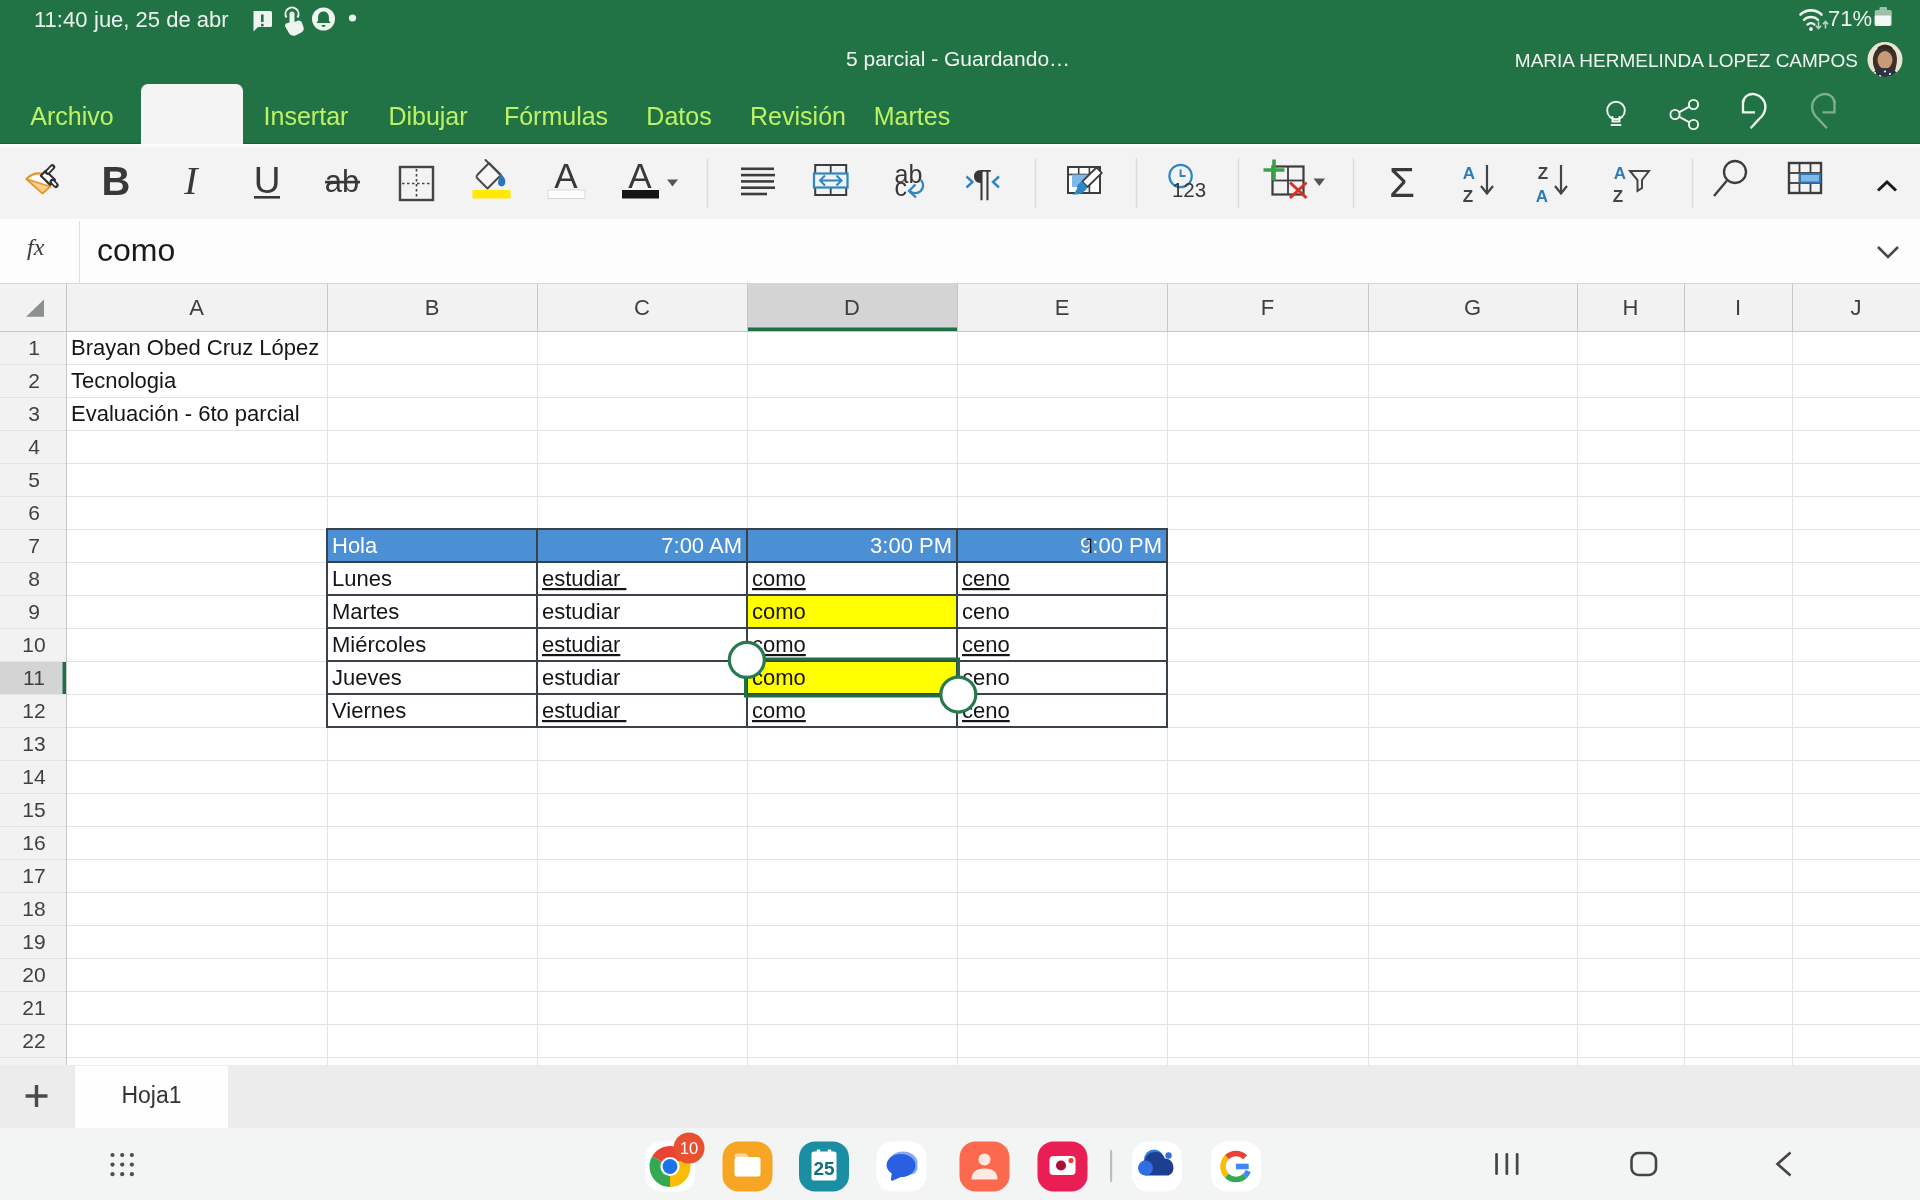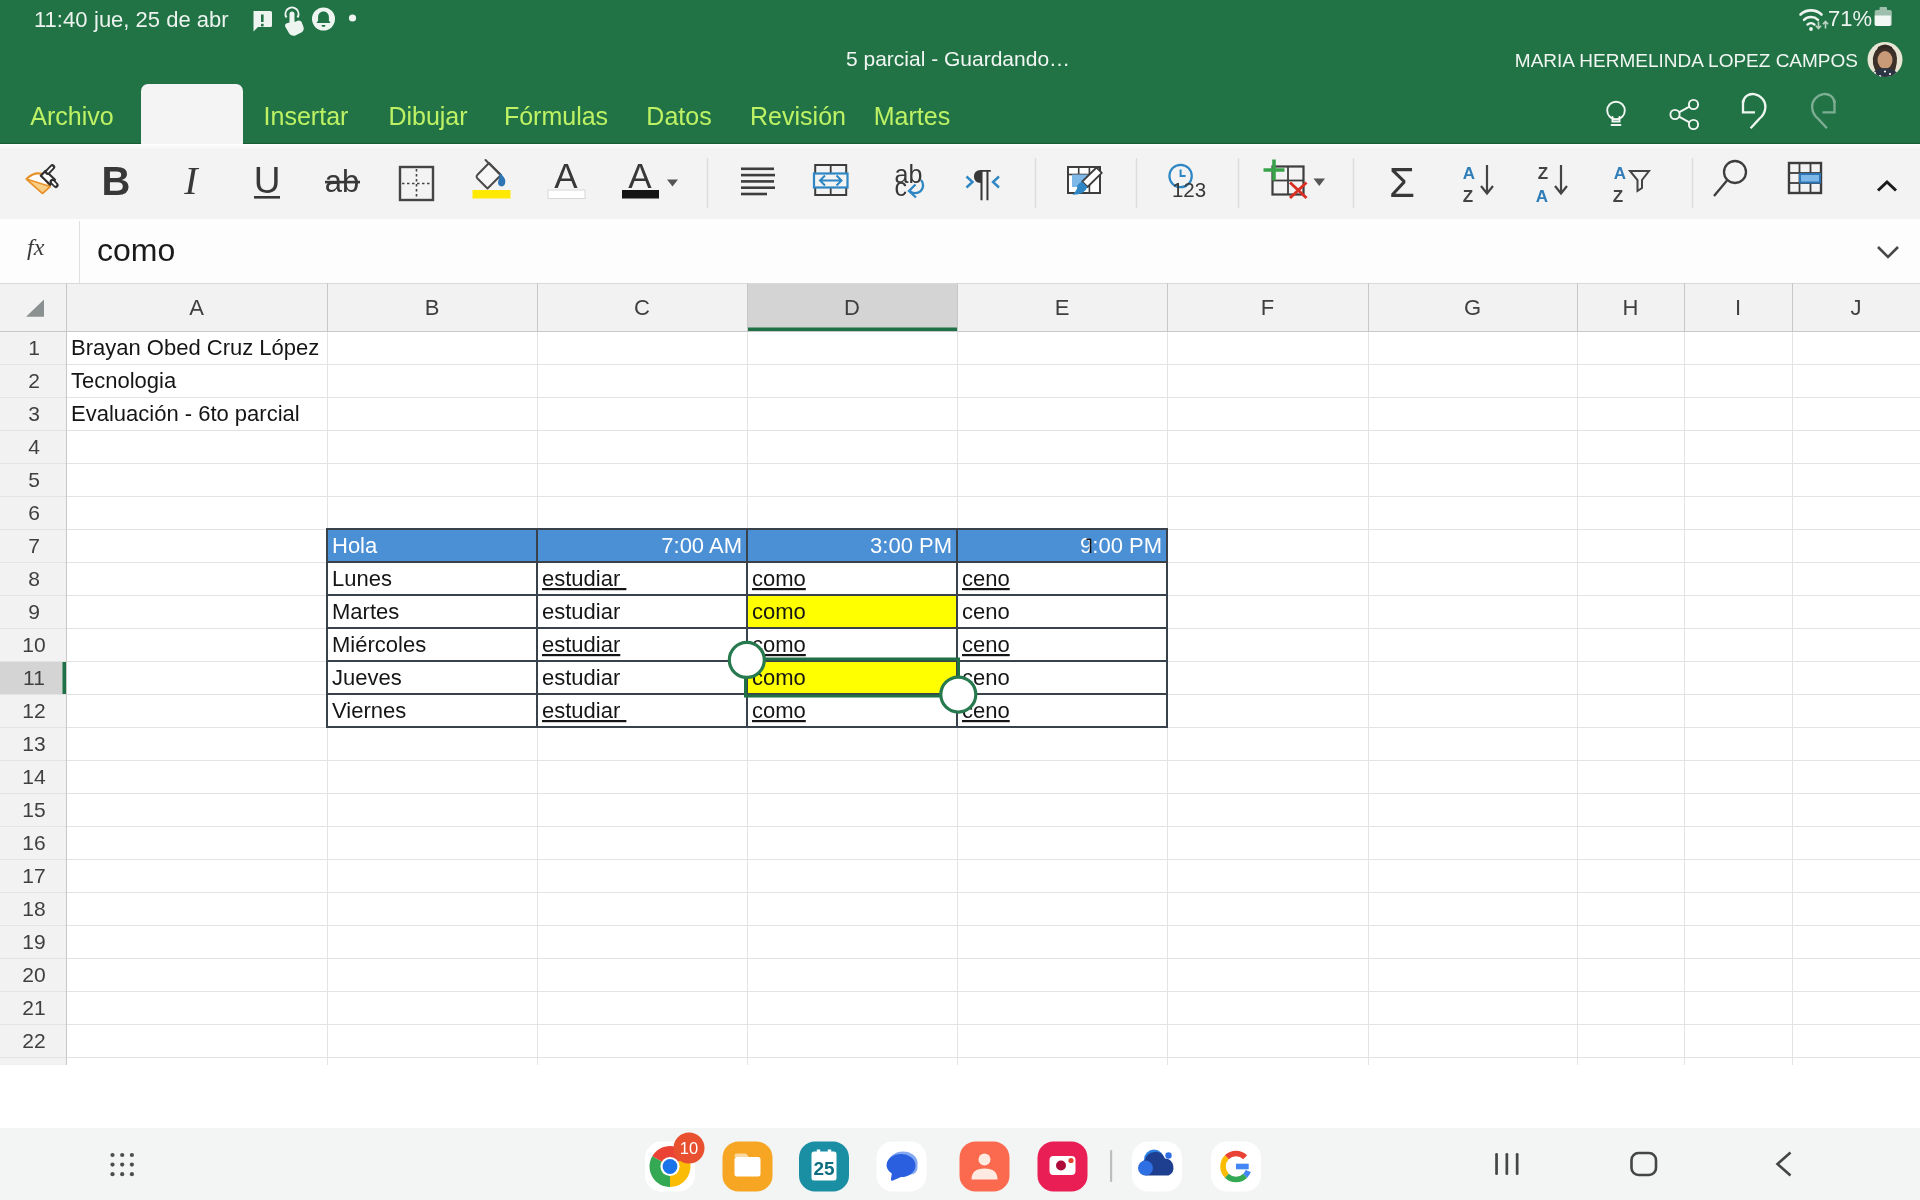--- a/index.html
+++ b/index.html
@@ -410,20 +410,28 @@
         <text x="962" y="402.0">ceno</text>
         <text x="332" y="435.0">Viernes</text>
         <text x="542" y="435.0" text-decoration="underline">estudiar&nbsp;</text>
         <text x="752" y="435.0" text-decoration="underline">como</text>
         <text x="962" y="435.0" text-decoration="underline">ceno</text>
       </g>
 <rect x="745.5" y="376" width="213" height="37" fill="none" stroke="#1f7044" stroke-width="3"></rect>
 <circle cx="746.8" cy="376.9" r="17.5" fill="#ffffff" stroke="#27794e" stroke-width="3.2"></circle>
 <circle cx="958.3" cy="411.6" r="17.5" fill="#ffffff" stroke="#27794e" stroke-width="3.2"></circle>
 </svg>
+  <div id="tabbar" class="abs">
+    <svg class="abs" style="top:0;left:0" width="70" height="63" viewBox="0 0 70 63">
+      <path d="M 36.5 20 V 42 M 25.5 31 H 47.5" stroke="#4b4b4b" stroke-width="3.4" fill="none"></path>
+    </svg>
+    <div id="sheettab" class="abs">
+        <span>Hoja1</span>
+      </div>
+  </div>
   <div id="navbar" class="abs">
     <svg class="abs" style="top:0;left:0" width="1920" height="72" viewBox="0 0 1920 72">
 
   <g fill="#4d4d4d">
     <circle cx="112.5" cy="27" r="2.1"></circle>
           <circle cx="122.2" cy="27" r="2.1"></circle>
           <circle cx="131.9" cy="27" r="2.1"></circle>
     <circle cx="112.5" cy="36.6" r="2.1"></circle>
           <circle cx="122.2" cy="36.6" r="2.1"></circle>
           <circle cx="131.9" cy="36.6" r="2.1"></circle>

